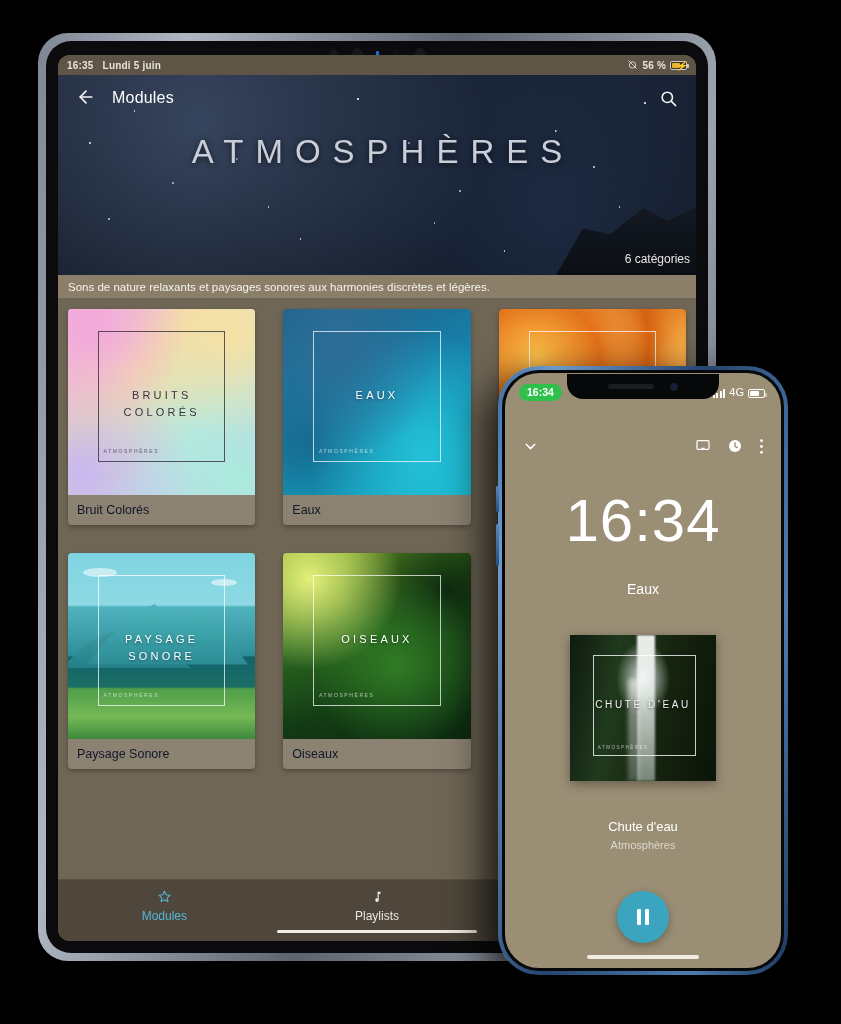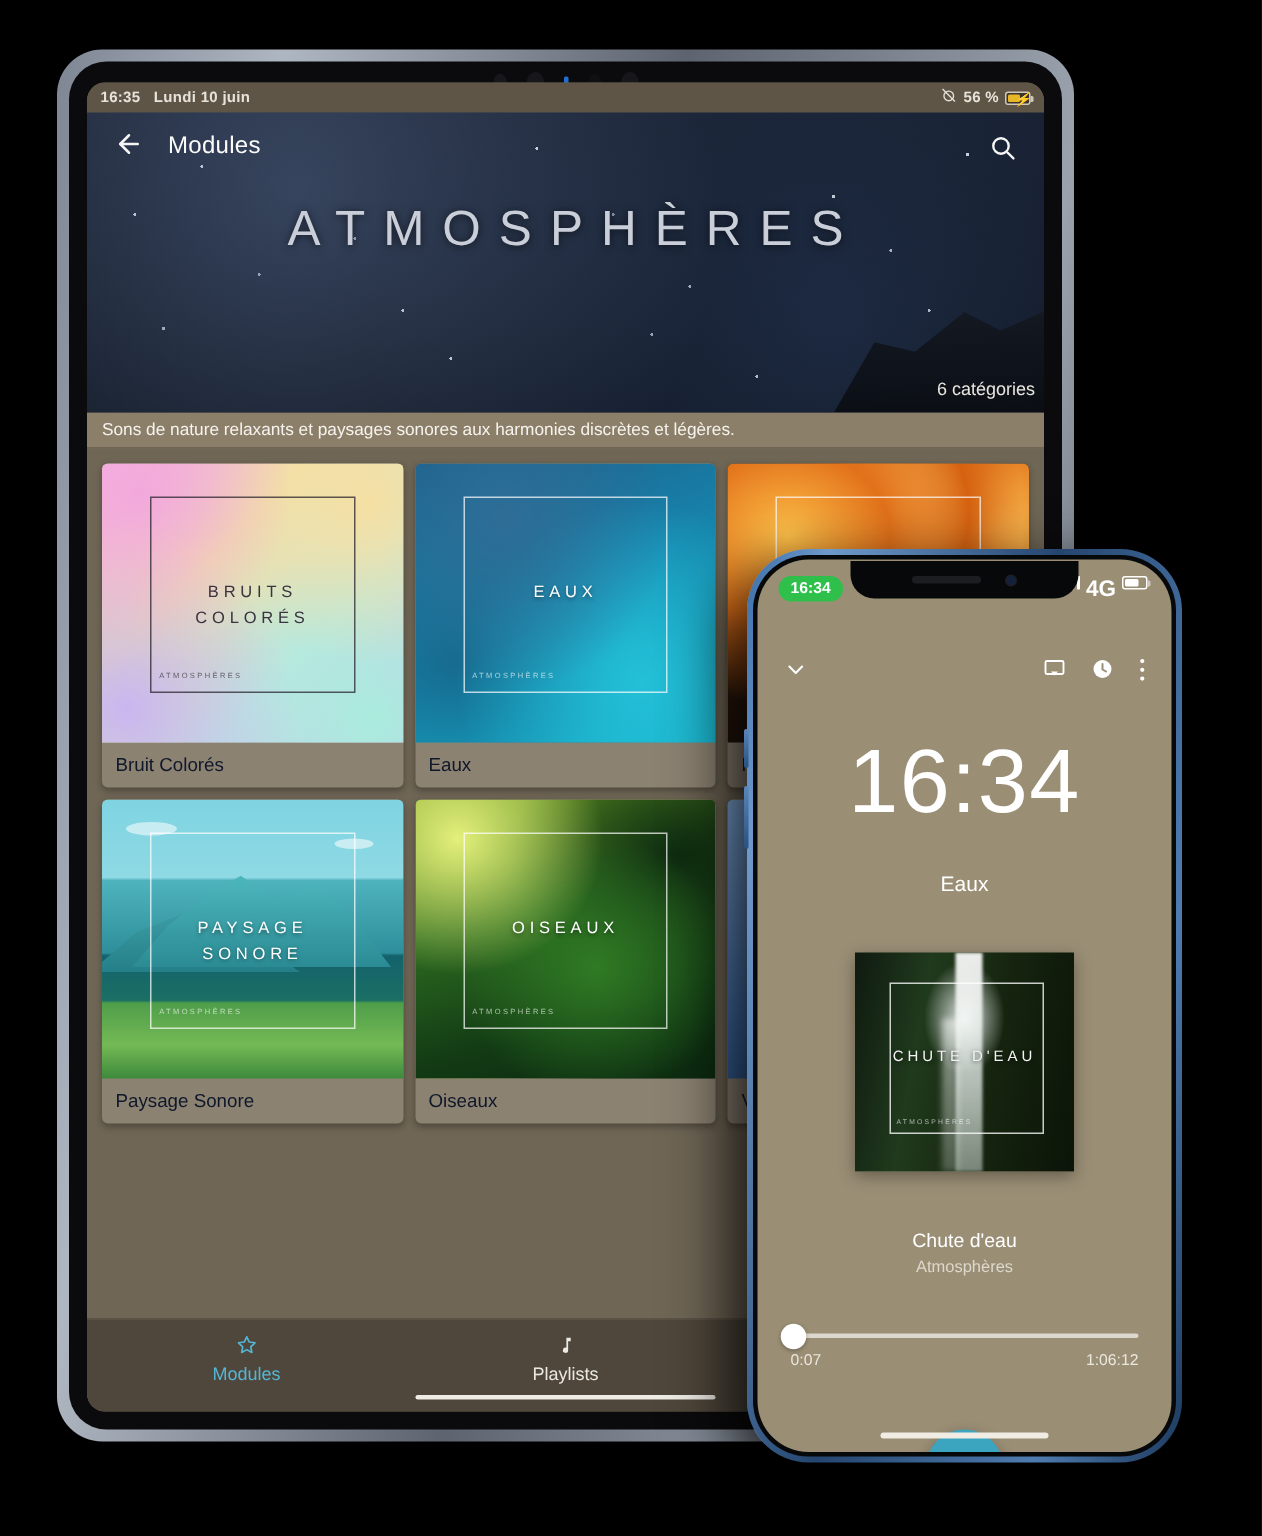--- a/index.html
+++ b/index.html
@@ -129,21 +129,21 @@
   }
 
   
   #grid-area {
     flex: 1 1 auto; background: #6f6655;
     padding: 10px 10px 0 10px; position: relative; overflow: hidden;
   }
   #grid {
     display: grid;
     grid-template-columns: repeat(3, 1fr);
-    gap: 8px;
+    gap: 28px;
   }
   .card {
     background: #8c8272; border-radius: 4px; overflow: hidden;
     box-shadow: 0 2px 5px rgba(0,0,0,.3); cursor: pointer;
   }
   .card-art { position: relative; width: 100%; height: 186px; overflow: hidden; }
   .card-frame {
     position: absolute; left: 16%; top: 12%; right: 16%; bottom: 18%;
     border: 1px solid rgba(255,255,255,.72);
   }
@@ -254,21 +254,21 @@
   }
   #phone-statusbar {
     flex: 0 0 34px; display: flex; align-items: center;
     justify-content: space-between; padding: 4px 16px 0 14px;
     position: relative; z-index: 5;
   }
   #phone-time-pill {
     background: #2ec04b; color: #fff; font-size: 10.5px; font-weight: bold;
     padding: 2.5px 8px; border-radius: 9px;
   }
-  #phone-status-right { display: flex; align-items: flex-start; gap: 4px; color: #fff; font-size: 15px; font-weight: bold; }
+  #phone-status-right { display: flex; align-items: flex-end; gap: 4px; color: #fff; font-size: 11px; font-weight: normal; }
   .sig-bars { display: flex; align-items: flex-end; gap: 1.5px; height: 9px; }
   .sig-bars i { width: 2px; background: #fff; border-radius: .5px; display: block; }
   #phone-notch {
     position: absolute; left: 50%; top: 1px; transform: translateX(-50%);
     width: 152px; height: 25px; background: #07080a;
     border-radius: 0 0 16px 16px; z-index: 6;
     display: flex; align-items: center; justify-content: center; gap: 16px;
   }
   .notch-speaker { width: 46px; height: 5px; border-radius: 3px; background: #1b1d21; }
   .notch-cam { width: 8px; height: 8px; border-radius: 50%; background: #13223a; border: 1px solid #1d1f24; }
@@ -360,21 +360,21 @@
         <span class="cam-led"></span>
         <span class="cam-dot" style="opacity:.45"></span>
         <span class="cam-dot big"></span>
       </div>
 
       <div id="tablet-screen">
 
         <div id="tablet-statusbar">
           <div class="left">
             <span>16:35</span>
-            <span>Lundi 10 juin</span>
+            <span>Lundi 5 juin</span>
           </div>
           <div class="right">
             <span>
               <svg width="11" height="11" viewBox="0 0 24 24" fill="none" stroke="#e4dfd5" stroke-width="2">
                 <circle cx="12" cy="13" r="7"></circle>
                   <path d="M3 3l18 18"></path>
               </svg>
             </span>
             <span>56 %</span>
             <span class="batt-shell">
@@ -578,29 +578,20 @@
             <div id="phone-art-title">CHUTE D'EAU</div>
             <div id="phone-art-sub">ATMOSPHÈRES</div>
           </div>
         </div>
 
         <div id="phone-track">
           <div id="phone-track-title">Chute d'eau</div>
           <div id="phone-track-artist">Atmosphères</div>
         </div>
 
-        <div id="phone-progress-wrap">
-          <div id="phone-progress-track">
-            <span id="phone-progress-thumb" style="left: 1%;"></span>
-          </div>
-          <div id="phone-times">
-            <span>0:07</span>
-            <span>1:06:12</span>
-          </div>
-        </div>
 
         <div id="phone-play-wrap">
           <div id="phone-play-btn">
             <span class="bars">
                 <i></i>
                 <i></i>
               </span>
           </div>
         </div>
 

